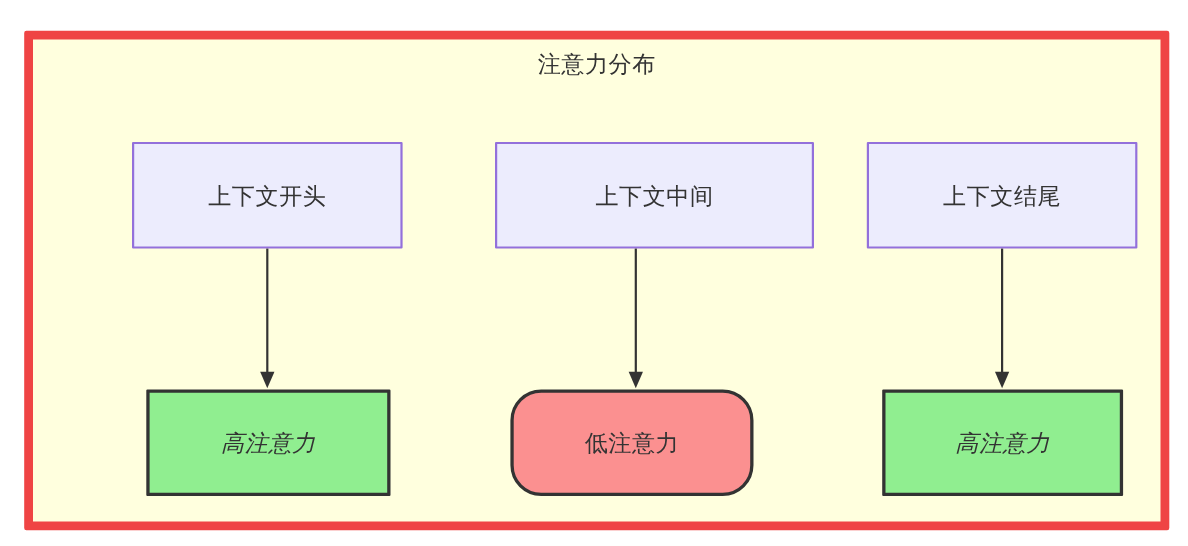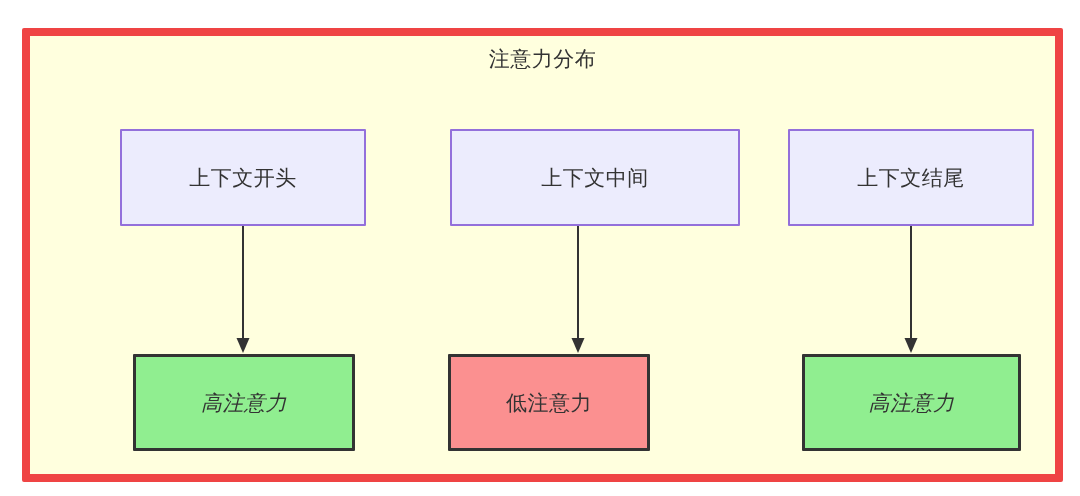--- a/index.html
+++ b/index.html
@@ -74,21 +74,21 @@
   .node.attn-high { background: #90ee90; font-style: italic; }
   .node.attn-low  { background: #fb9090; }
 
   
   #ctx-0 { left: 90px;  top: 93px; width: 246px; height: 97px; }
   #ctx-1 { left: 420px; top: 93px; width: 290px; height: 97px; }
   #ctx-2 { left: 758px; top: 93px; width: 246px; height: 97px; }
 
   
   #att-0 { left: 103px; top: 318px; width: 222px; height: 97px; }
-  #att-1 { left: 418px; top: 318px; width: 202px; height: 97px; }
+  #att-1 { left: 434px; top: 318px; width: 221px; height: 97px; border-radius: 28px; }
   #att-2 { left: 772px; top: 318px; width: 219px; height: 97px; }
 
   
   .edge {
     position: absolute;
     top: 190px;
     width: 20px;
     height: 128px;
     overflow: visible;
   }

